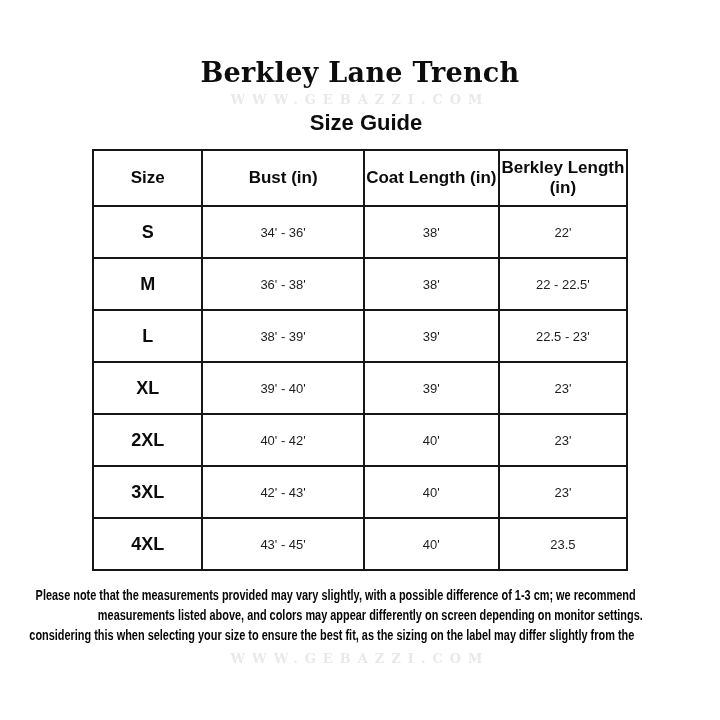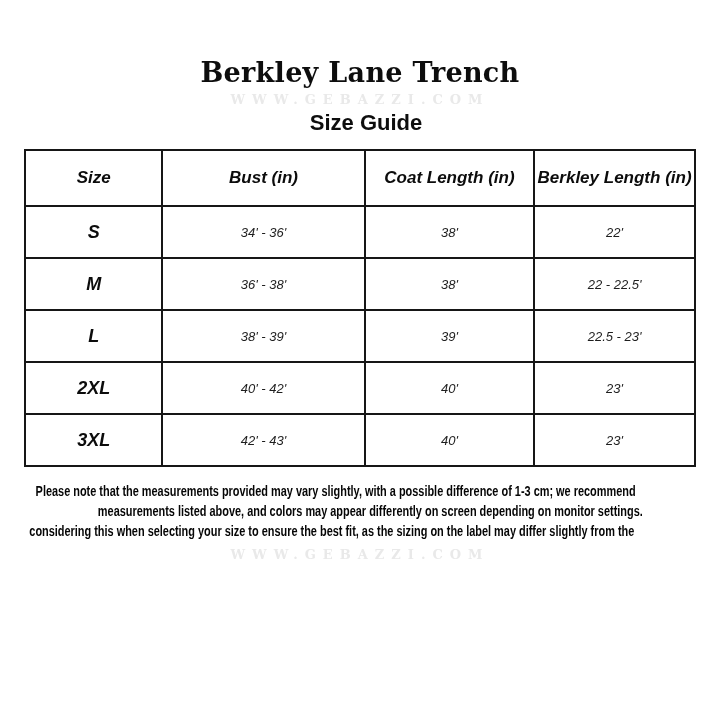--- a/index.html
+++ b/index.html
@@ -38,24 +38,23 @@
   .subtitle {
     margin: 3px 0 0 0;
     text-align: center;
     font-size: 22px;
     font-weight: 700;
     color: #0d0d0d;
     padding-left: 12px;
   }
   table.size-table {
     margin: 13px auto 0 auto;
-    width: 672px;
+    width: 536px;
     border-collapse: collapse;
     table-layout: fixed;
-    font-style: italic;
   }
   .size-table th, .size-table td {
     border: 2px solid #161616;
     text-align: center;
     vertical-align: middle;
     padding: 0;
   }
   .size-table th {
     height: 54px;
     font-size: 17px;
@@ -129,30 +128,42 @@
           <td>38'</td>
           <td>22 - 22.5'</td>
         </tr>
         <tr>
           <td class="size-col">L</td>
           <td>38' - 39'</td>
           <td>39'</td>
           <td>22.5 - 23'</td>
         </tr>
         <tr>
+          <td class="size-col">XL</td>
+          <td>39' - 40'</td>
+          <td>39'</td>
+          <td>23'</td>
+        </tr>
+        <tr>
           <td class="size-col">2XL</td>
           <td>40' - 42'</td>
           <td>40'</td>
           <td>23'</td>
         </tr>
         <tr>
           <td class="size-col">3XL</td>
           <td>42' - 43'</td>
           <td>40'</td>
           <td>23'</td>
+        </tr>
+        <tr>
+          <td class="size-col">4XL</td>
+          <td>43' - 45'</td>
+          <td>40'</td>
+          <td>23.5</td>
         </tr>
       </tbody>
   </table>
 
   <div class="footer">
     <div class="fline">
         <span>Please note that the measurements provided may vary slightly, with a possible difference of 1-3 cm; we recommend</span>
       </div>
     <div class="fline">
         <span>measurements listed above, and colors may appear differently on screen depending on monitor settings.</span>

